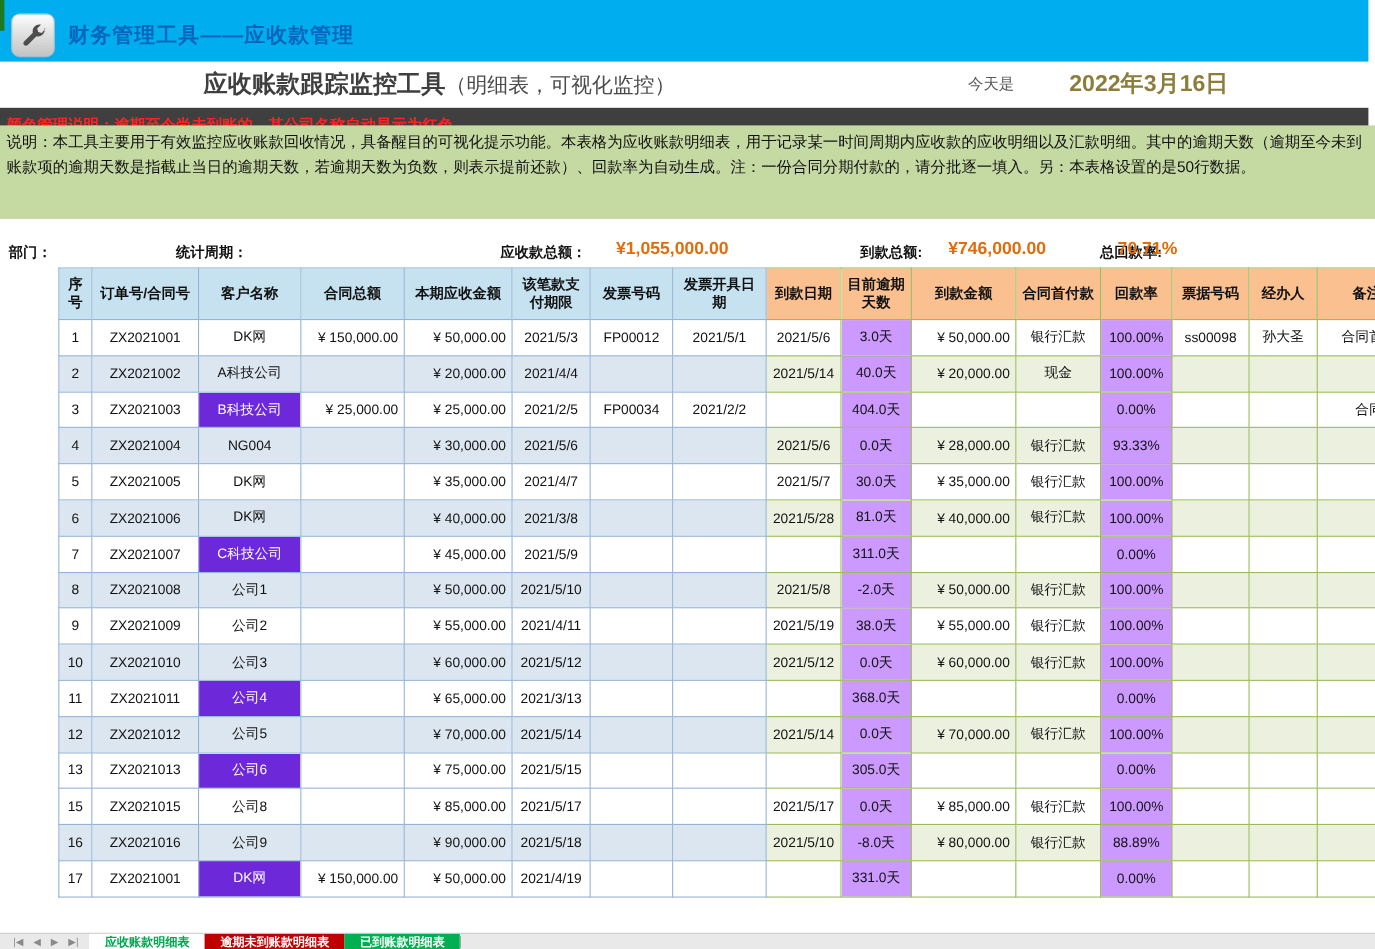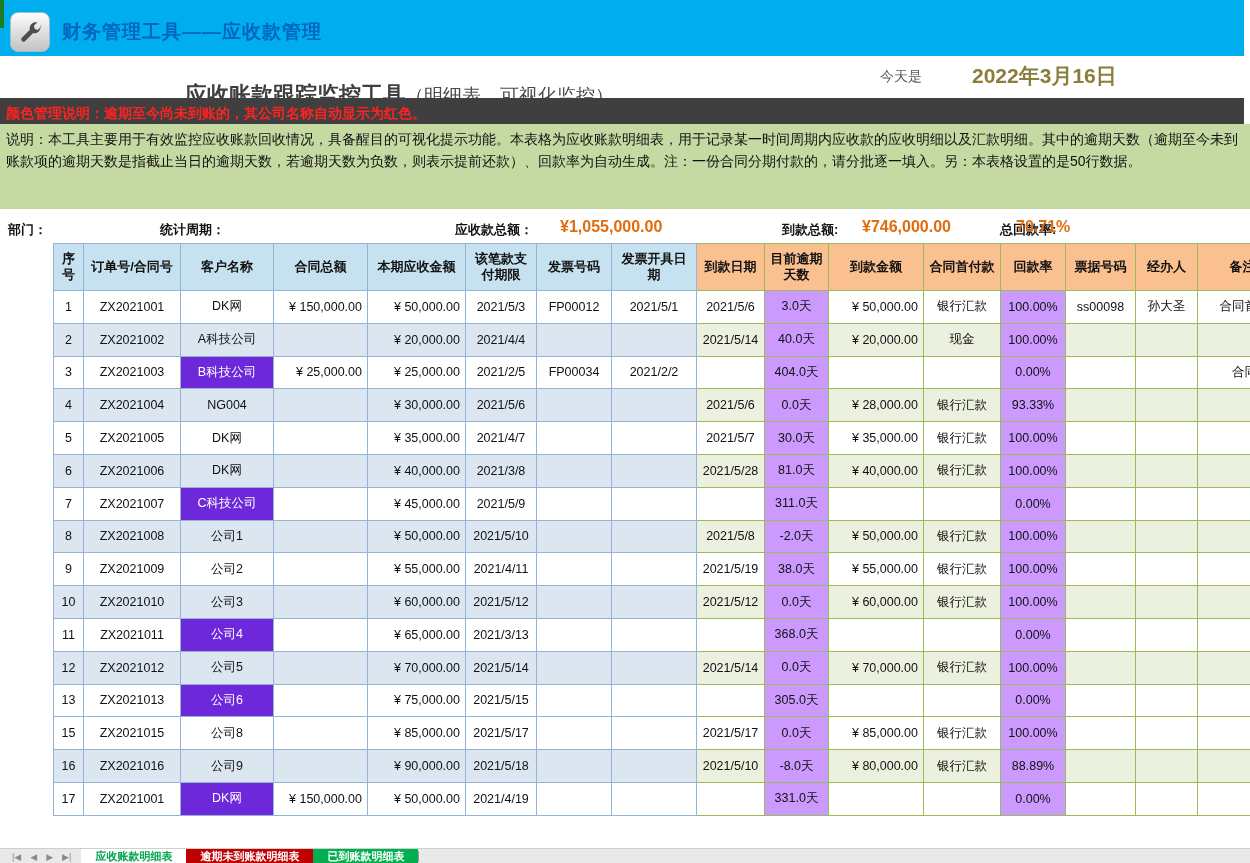--- a/index.html
+++ b/index.html
@@ -9,32 +9,32 @@
   
   .appbar{position:absolute;top:0;left:0;width:1244px;height:64px;background:#00AEEF;display:flex;align-items:center;}
   .corner-sliver{position:absolute;top:0;left:0;width:4px;height:28px;background:#1e7a1e;}
   .app-icon{width:38px;height:38px;margin-left:10px;border-radius:8px;
     background:linear-gradient(180deg,#fdfdfd 0%,#dcdcdc 55%,#c3c3c3 100%);
     border:1px solid #9fbfcf;display:flex;align-items:center;justify-content:center;}
   .appbar .title{margin-left:12px;font-size:19px;font-weight:bold;color:#0065BD;letter-spacing:1px;}
 
   
   .titlebar{position:absolute;top:56px;left:0;width:1250px;height:42px;background:#fff;}
-  .doc-title{position:absolute;left:185px;top:24px;font-size:22px;color:#3F3F3F;text-decoration:underline;}
+  .doc-title{position:absolute;left:185px;top:6px;font-size:22px;color:#3F3F3F;}
   .doc-title .main{font-weight:bold;}
   .doc-title .sub{font-weight:normal;font-size:19px;color:#4a4a4a;}
   .today-label{position:absolute;left:880px;top:12px;font-size:14px;color:#595959;}
   .today-date{position:absolute;left:972px;top:6px;font-size:21px;font-weight:bold;color:#8B7D3B;}
 
   
   .darkbar{position:absolute;top:98px;left:0;width:1244px;height:32px;background:#3F3F3F;display:flex;align-items:center;}
   .darkbar span{margin-left:6px;font-size:14px;font-weight:bold;color:#FF2222;text-align:right;}
 
   
-  .note{position:absolute;top:124px;left:0;width:1250px;height:85px;background:#C5D9A2;box-sizing:border-box;
+  .note{position:absolute;top:114px;left:0;width:1250px;height:85px;background:#C5D9A2;box-sizing:border-box;
         padding:5px 8px 0 6px;font-size:14px;line-height:1.55;color:#111;}
 
   
   .summary{position:absolute;top:215px;left:0;width:1070px;height:28px;background:#fff;font-size:13px;}
   .summary .lbl{position:absolute;top:6px;font-weight:bold;color:#111;}
   .summary .val{position:absolute;top:3px;font-weight:bold;color:#E26B0A;font-size:16px;}
   .s-dept{left:8px;}  .s-period{left:160px;}
   .s-rec-l{left:455px;} .s-rec-v{left:560px;}
   .s-got-l{left:782px;} .s-got-v{left:862px;}
   .s-rate-l{left:1000px;} .s-rate-v{left:1016px;}

